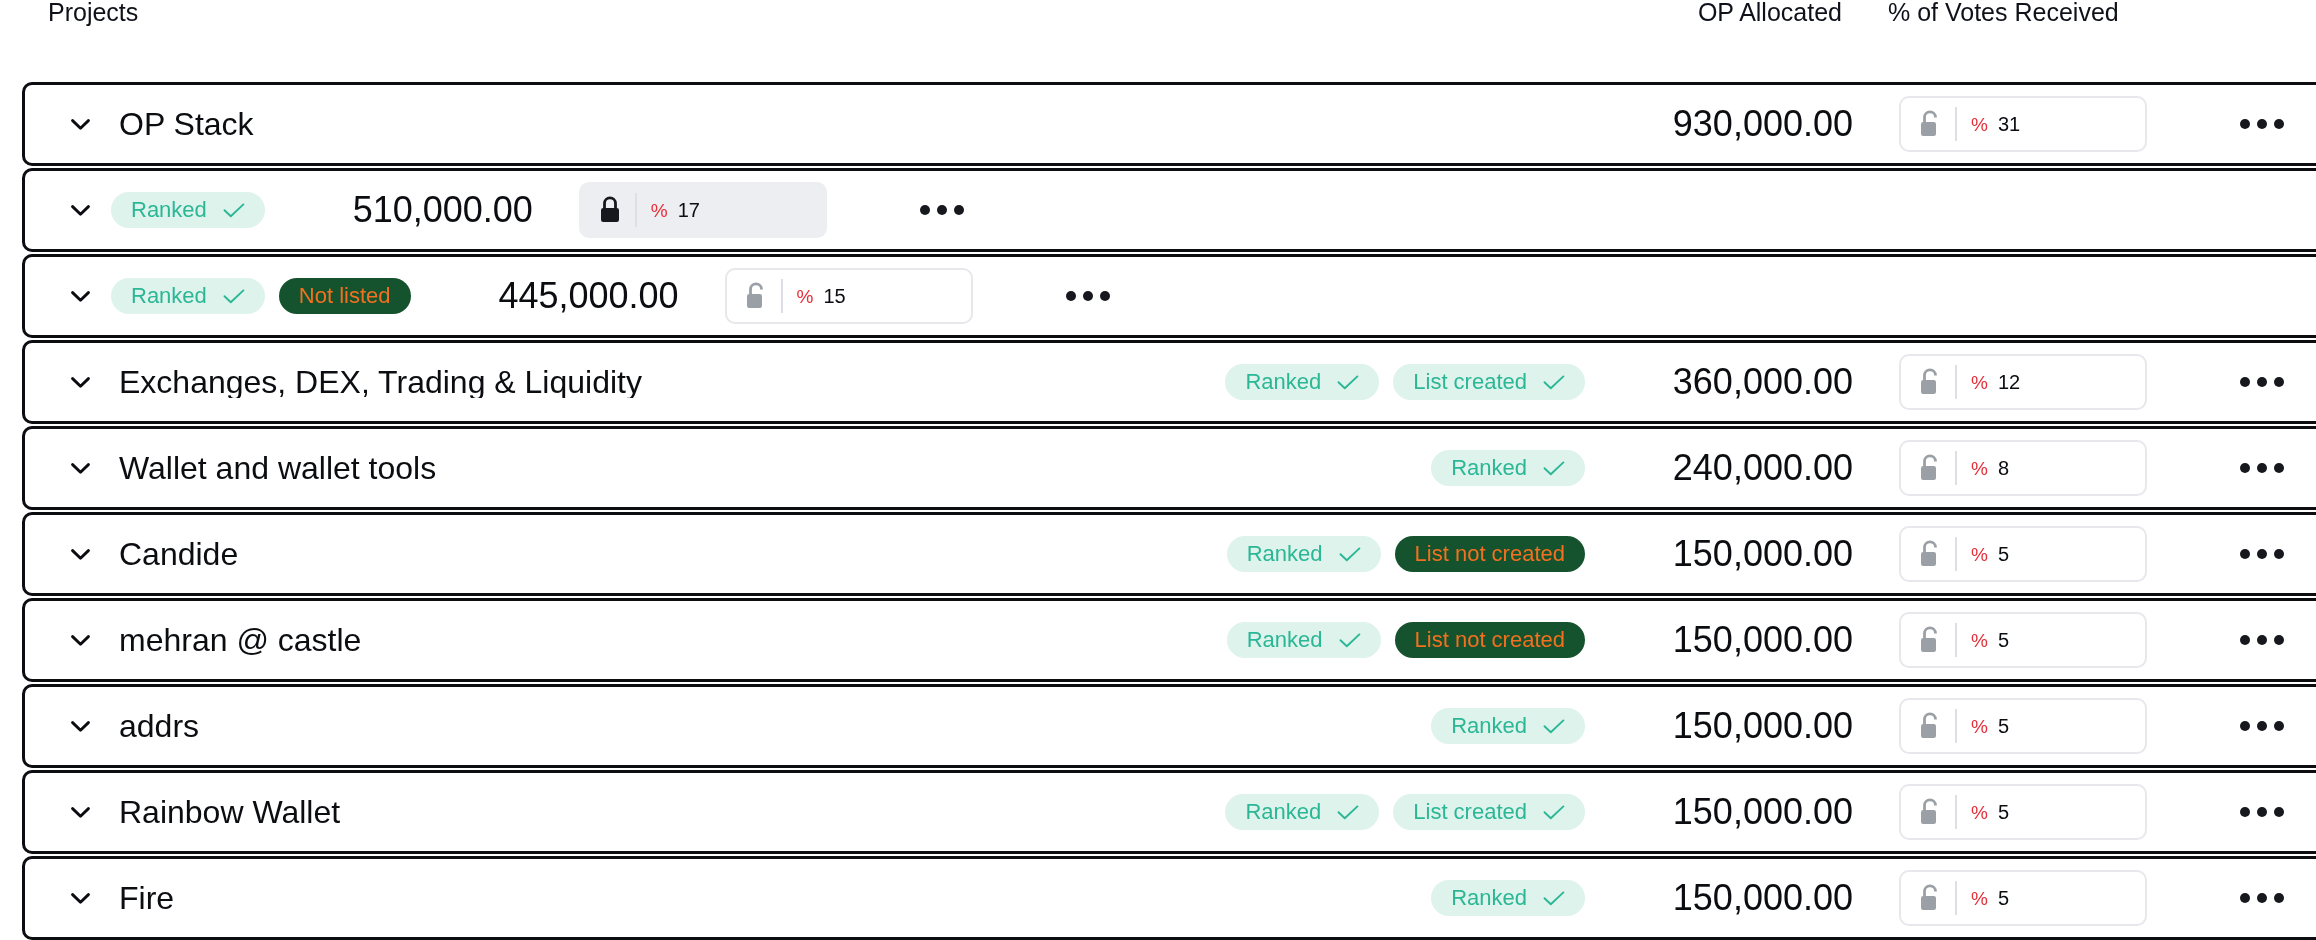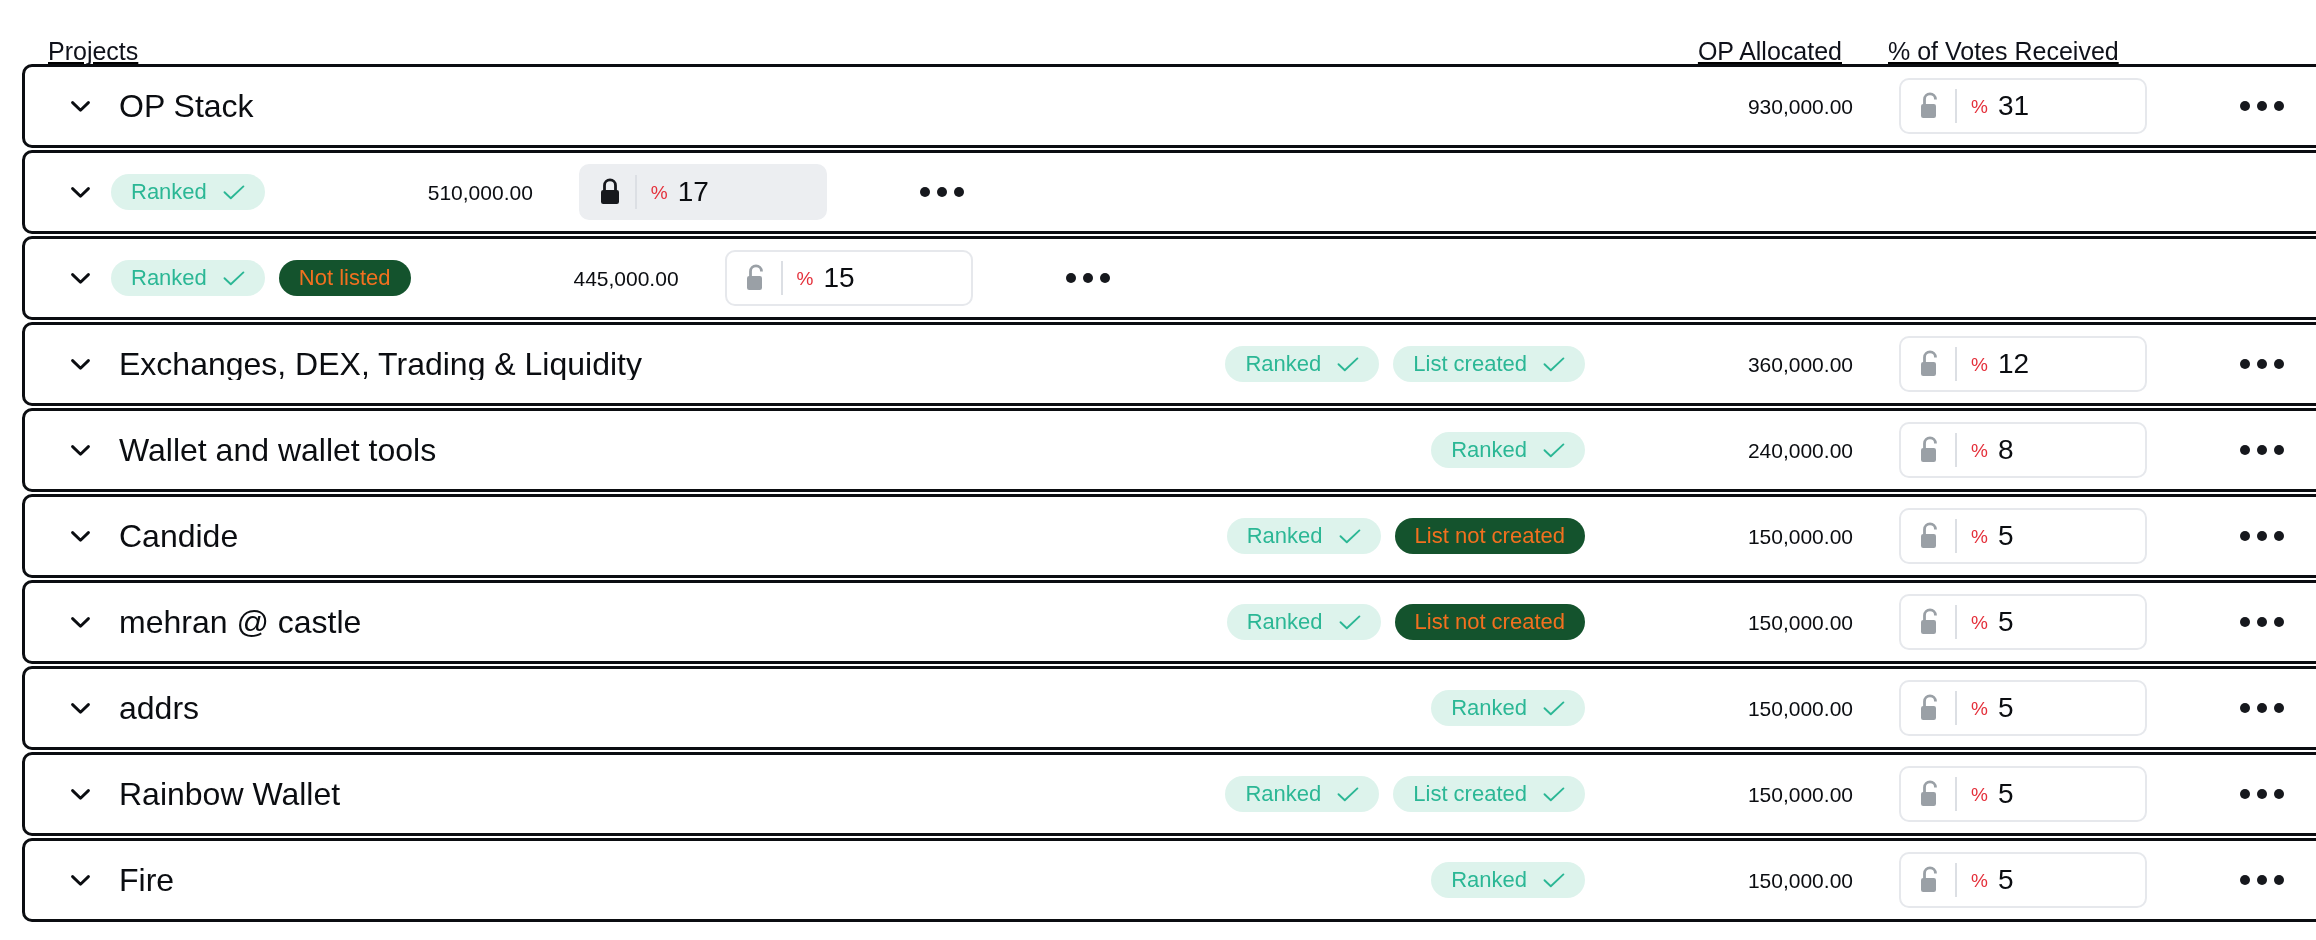--- a/index.html
+++ b/index.html
@@ -13,24 +13,23 @@
 
   .table-wrap {
     width: 2316px;
     padding-left: 22px;
     padding-right: 0;
   }
 
   
   .thead {
     display: flex;
-    align-items: flex-end;
-    height: 64px;
+    align-items: flex-start;
+    height: 82px;
     padding-left: 26px;
-    text-decoration: underline;
   }
   .th {
     font-size: 25px;
     color: #0f111a;
     white-space: nowrap;
     line-height: 1;
   }
   .th-projects { flex: 1 1 auto; }
   .th-op {
     width: 250px;
@@ -102,21 +101,21 @@
     white-space: nowrap;
   }
   .badge.teal { background: #ddf3ec; color: #2bb795; }
   .badge.orange { background: #14532d; color: #f2701f; }
   .badge .tick { width: 22px; height: 15px; flex: 0 0 22px; }
 
   .op-cell {
     width: 250px;
     flex: 0 0 250px;
     text-align: right;
-    font-size: 21px;
+    font-size: 36px;
     color: #0b0d11;
     white-space: nowrap;
     padding-right: 4px;
     line-height: 1;
   }
 
   .votes-cell {
     width: 340px;
     flex: 0 0 340px;
     display: flex;
@@ -147,21 +146,21 @@
     margin: 0 14px 0 12px;
     flex: 0 0 2px;
   }
   .pct-sign {
     font-size: 19px;
     color: #e4303b;
     margin-right: 10px;
     line-height: 1;
   }
   .pct-value {
-    font-size: 28px;
+    font-size: 20px;
     color: #0b0d11;
     line-height: 1;
   }
 
   .menu-cell {
     width: 130px;
     flex: 0 0 130px;
     display: flex;
     align-items: center;
     justify-content: center;

